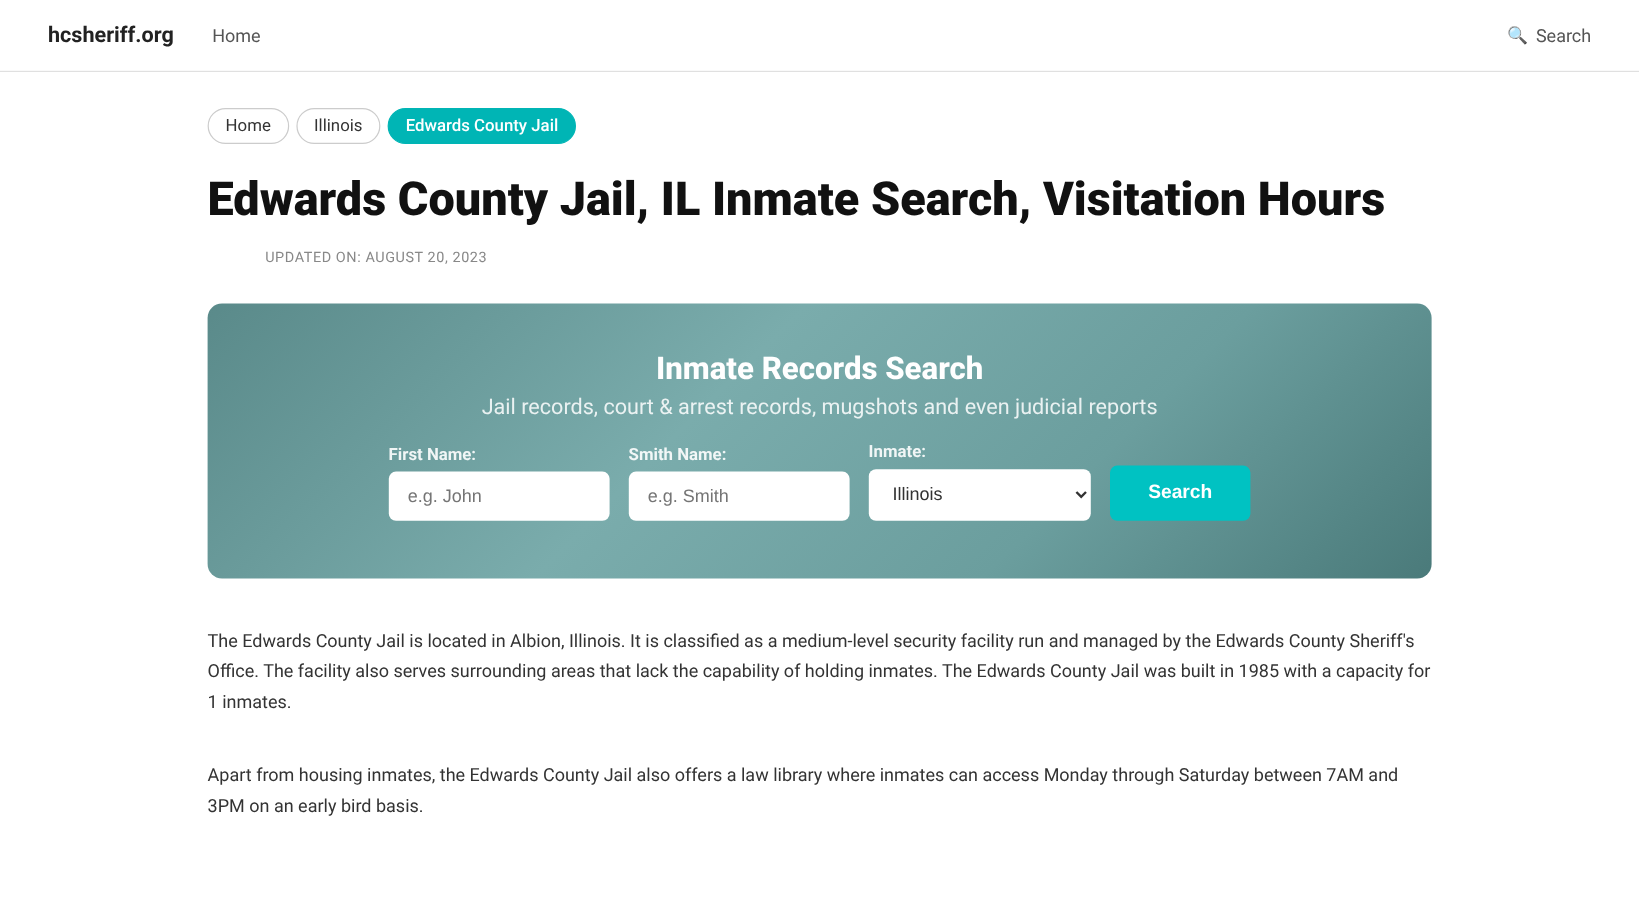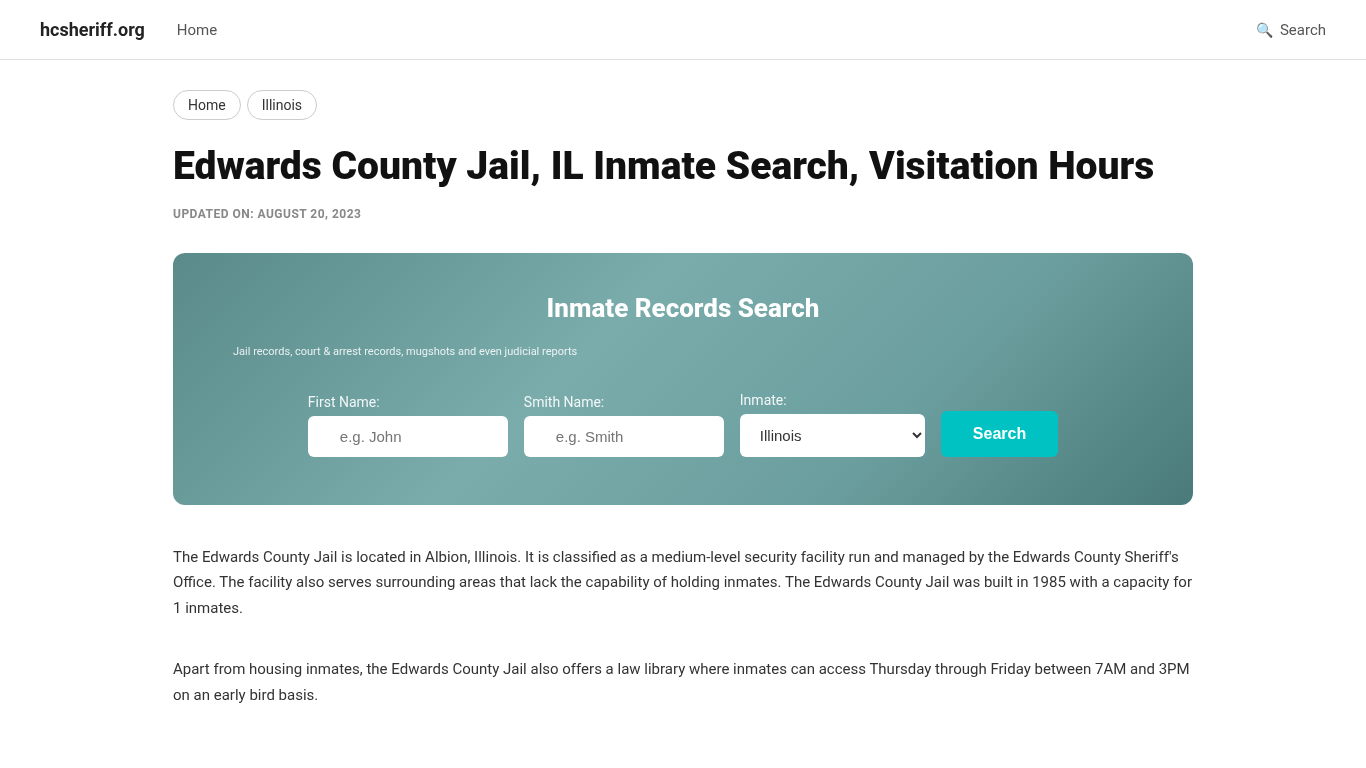--- a/index.html
+++ b/index.html
@@ -80,63 +80,65 @@
       font-size: 39px;
       font-weight: 900;
       color: #111;
       line-height: 1.15;
       margin-bottom: 18px;
     }
     .updated-date {
       font-size: 12px;
       color: #888;
       letter-spacing: 0.04em;
-      font-weight: 700;
+      font-weight: 400;
       text-transform: uppercase;
       margin-bottom: 32px;
+      margin-left: 48px;
     }
 
     
     .search-box {
       background: linear-gradient(135deg, #5a8a8a 0%, #7aacac 40%, #6b9e9e 70%, #4a7a7a 100%);
       border-radius: 12px;
       padding: 40px 60px 48px;
       margin-bottom: 40px;
     }
     .search-box-title {
       text-align: center;
       font-size: 26px;
       font-weight: 800;
       color: #fff;
-      margin-bottom: 22px;
+      margin-bottom: 6px;
     }
     .search-box-subtitle {
-      font-size: 11px;
+      text-align: center;
+      font-size: 18px;
       color: rgba(255,255,255,0.85);
-      margin-bottom: 34px;
+      margin-bottom: 19px;
     }
     .search-fields {
       display: flex;
       align-items: flex-end;
       gap: 16px;
       justify-content: center;
     }
     .field-group {
       display: flex;
       flex-direction: column;
       gap: 6px;
     }
     .field-label {
       font-size: 14px;
       color: rgba(255,255,255,0.9);
-      font-weight: 400;
+      font-weight: 700;
     }
     .field-input {
-      width: 200px;
-      padding: 12px 32px;
+      width: 184px;
+      padding: 12px 16px;
       border: none;
       border-radius: 6px;
       font-size: 15px;
       color: #aaa;
       background: #fff;
       outline: none;
     }
     .field-select {
       width: 185px;
       padding: 12px 16px;
@@ -183,20 +185,21 @@
     <span class="search-icon-nav">🔍</span>
     <span>Search</span>
   </div>
 </nav>
 
 <div class="main-content">
 
   <div class="breadcrumb">
     <a class="breadcrumb-item">Home</a>
     <a class="breadcrumb-item">Illinois</a>
+    <a class="breadcrumb-item active">Edwards County Jail</a>
   </div>
 
   <h1 class="page-title">Edwards County Jail, IL Inmate Search, Visitation Hours</h1>
 
   <p class="updated-date">
     <span>UPDATED ON:</span>
     <span>AUGUST 20, 2023</span>
   </p>
 
   <div class="search-box">
@@ -214,15 +217,15 @@
       </div>
       <div class="field-group">
         <label class="field-label">Inmate:</label>
         <select class="field-select" id="state-select"><option value="Illinois">Illinois</option><option value="Alabama">Alabama</option><option value="Alaska">Alaska</option><option value="Arizona">Arizona</option><option value="Arkansas">Arkansas</option><option value="California">California</option><option value="Colorado">Colorado</option><option value="Connecticut">Connecticut</option><option value="Delaware">Delaware</option><option value="Florida">Florida</option><option value="Georgia">Georgia</option><option value="Hawaii">Hawaii</option><option value="Idaho">Idaho</option><option value="Indiana">Indiana</option><option value="Iowa">Iowa</option><option value="Kansas">Kansas</option><option value="Kentucky">Kentucky</option><option value="Louisiana">Louisiana</option><option value="Maine">Maine</option><option value="Maryland">Maryland</option><option value="Massachusetts">Massachusetts</option><option value="Michigan">Michigan</option><option value="Minnesota">Minnesota</option><option value="Mississippi">Mississippi</option><option value="Missouri">Missouri</option><option value="Montana">Montana</option><option value="Nebraska">Nebraska</option><option value="Nevada">Nevada</option><option value="New Hampshire">New Hampshire</option><option value="New Jersey">New Jersey</option><option value="New Mexico">New Mexico</option><option value="New York">New York</option><option value="North Carolina">North Carolina</option><option value="North Dakota">North Dakota</option><option value="Ohio">Ohio</option><option value="Oklahoma">Oklahoma</option><option value="Oregon">Oregon</option><option value="Pennsylvania">Pennsylvania</option><option value="Rhode Island">Rhode Island</option><option value="South Carolina">South Carolina</option><option value="South Dakota">South Dakota</option><option value="Tennessee">Tennessee</option><option value="Texas">Texas</option><option value="Utah">Utah</option><option value="Vermont">Vermont</option><option value="Virginia">Virginia</option><option value="Washington">Washington</option><option value="West Virginia">West Virginia</option><option value="Wisconsin">Wisconsin</option><option value="Wyoming">Wyoming</option></select>
       </div>
       <button class="search-btn">Search</button>
     </div>
   </div>
 
   <p class="description">The Edwards County Jail is located in Albion, Illinois. It is classified as a medium-level security facility run and managed by the Edwards County Sheriff's Office. The facility also serves surrounding areas that lack the capability of holding inmates. The Edwards County Jail was built in 1985 with a capacity for 1 inmates.</p>
-  <p class="description">Apart from housing inmates, the Edwards County Jail also offers a law library where inmates can access Thursday through Friday between 7AM and 3PM on an early bird basis.</p>
+  <p class="description">Apart from housing inmates, the Edwards County Jail also offers a law library where inmates can access Monday through Saturday between 7AM and 3PM on an early bird basis.</p>
 
 </div>
 
 </body></html>

